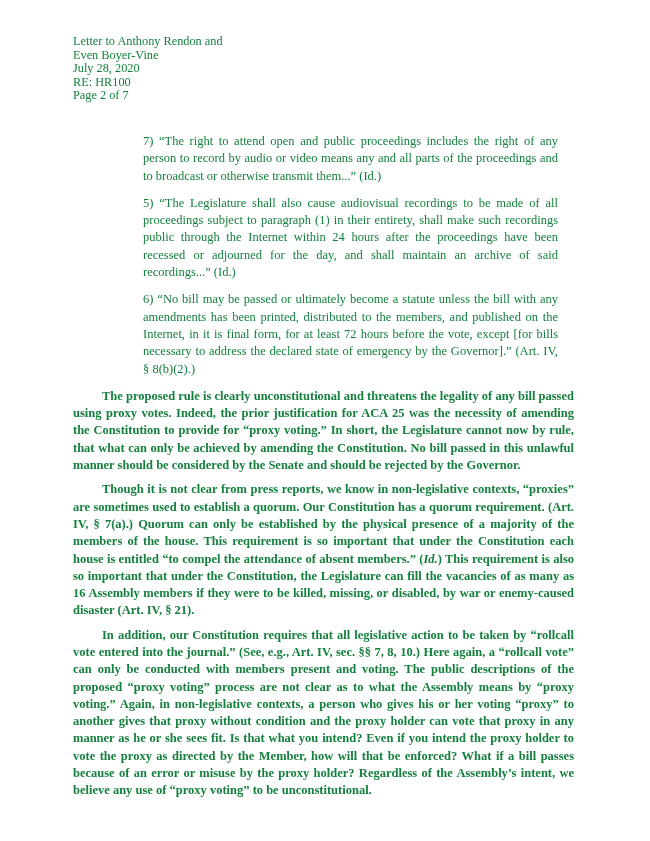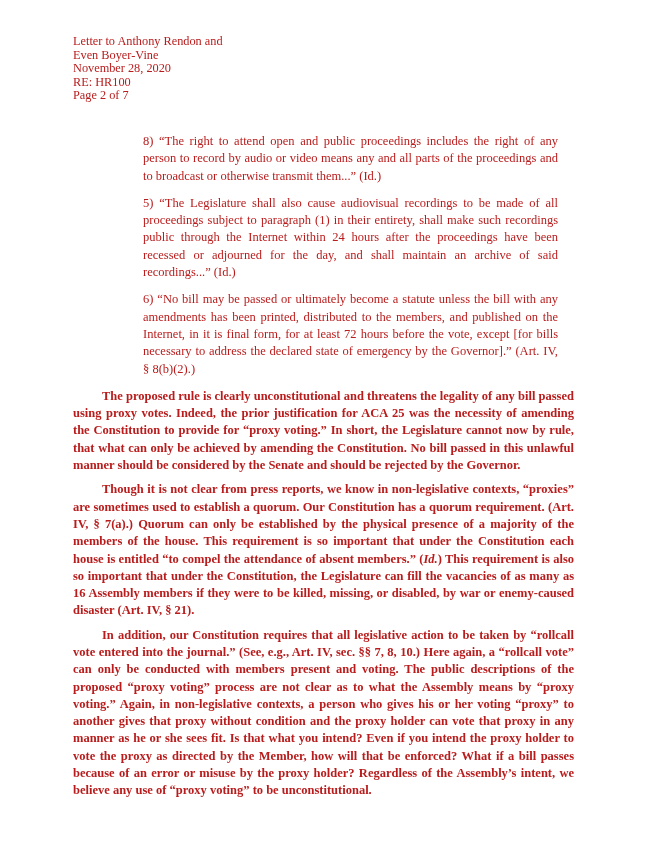--- a/index.html
+++ b/index.html
@@ -5,21 +5,21 @@
   html, body {
     margin: 0;
     padding: 0;
     background: #ffffff;
   }
   .page {
     position: relative;
     width: 650px;
     height: 841px;
     background: #ffffff;
-    color: #b91c1c;
+    color: #15803d;
     font-family: "Liberation Serif", "DejaVu Serif", serif;
     overflow: hidden;
   }
   .content {
     position: absolute;
     left: 73px;
     top: 35px;
     width: 501px;
   }
   .letter-header {
@@ -53,27 +53,27 @@
 </style>
 </head>
 <body>
 
 <div class="page">
   <div class="content">
 
     <div class="letter-header">
       <div class="header-line">Letter to Anthony Rendon and</div>
       <div class="header-line">Even Boyer-Vine</div>
-      <div class="header-line">November 28, 2020</div>
+      <div class="header-line">July 28, 2020</div>
       <div class="header-line">RE: HR100</div>
       <div class="header-line">Page 2 of 7</div>
     </div>
 
     <div class="quotes-section">
-      <p class="quote-item">8) “The right to attend open and public proceedings includes the right of any person to record by audio or video means any and all parts of the proceedings and to broadcast or otherwise transmit them...” (Id.)</p>
+      <p class="quote-item">7) “The right to attend open and public proceedings includes the right of any person to record by audio or video means any and all parts of the proceedings and to broadcast or otherwise transmit them...” (Id.)</p>
       <p class="quote-item">5)  “The Legislature shall also cause audiovisual recordings to be made of all proceedings subject to paragraph (1) in their entirety, shall make such recordings public through the Internet within 24 hours after the proceedings have been recessed or adjourned for the day, and shall maintain an archive of said recordings...” (Id.)</p>
       <p class="quote-item">6) “No bill may be passed or ultimately become a statute unless the bill with any amendments has been printed, distributed to the members, and published on the Internet, in it is final form, for at least 72 hours before the vote, except [for bills necessary to address the declared state of emergency by the Governor].”  (Art. IV, § 8(b)(2).)</p>
     </div>
 
     <div>
       <p class="body-paragraph"><span>The proposed rule is clearly unconstitutional and threatens the legality of any bill passed using proxy votes.  Indeed, the prior justification for ACA 25 was the necessity of amending the Constitution to provide for “proxy voting.”  In short, the Legislature cannot now by rule, that what can only be achieved by amending the Constitution. No bill passed in this unlawful manner should be considered by the Senate and should be rejected by the Governor.</span></p>
       <p class="body-paragraph"><span>Though it is not clear from press reports, we know in non-legislative contexts, “proxies” are sometimes used to establish a quorum.  Our Constitution has a quorum requirement.  (Art. IV, § 7(a).)  Quorum can only be established by the physical presence of a majority of the members of the house.  This requirement is so important that under the Constitution each house is entitled “to compel the attendance of absent members.” (</span><i>Id.</i><span>)  This requirement is also so important that under the Constitution, the Legislature can fill the vacancies of as many as 16 Assembly members if they were to be killed, missing, or disabled, by war or enemy-caused disaster (Art. IV, § 21).</span></p>
       <p class="body-paragraph"><span>In addition, our Constitution requires that all legislative action to be taken by “rollcall vote entered into the journal.”  (See, e.g., Art. IV, sec. §§ 7, 8, 10.)  Here again, a “rollcall vote” can only be conducted with members present and voting.  The public descriptions of the proposed “proxy voting” process are not clear as to what the Assembly means by “proxy voting.”  Again, in non-legislative contexts, a person who gives his or her voting “proxy” to another gives that proxy without condition and the proxy holder can vote that proxy in any manner as he or she sees fit.  Is that what you intend?  Even if you intend the proxy holder to vote the proxy as directed by the Member, how will that be enforced?  What if a bill passes because of an error or misuse by the proxy holder?  Regardless of the Assembly’s intent, we believe any use of “proxy voting” to be unconstitutional.</span></p>
     </div>
 

